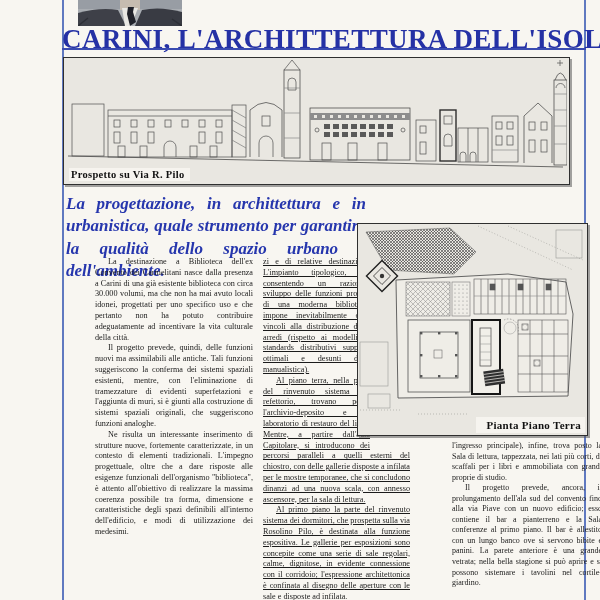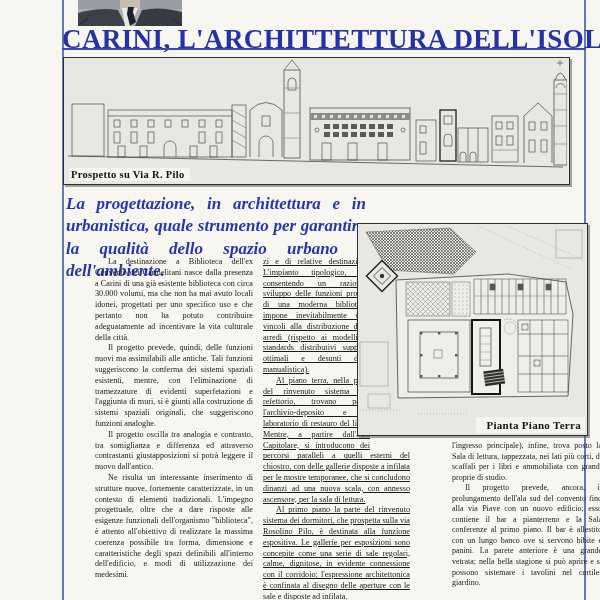--- a/index.html
+++ b/index.html
@@ -234,21 +234,20 @@
       </g>
       <path d="M146 96 a10 10 0 0 1 14 12" fill="none" stroke="#777" stroke-width="0.6" stroke-dasharray="1.5,1.5"></path>
       <circle cx="152" cy="104" r="6" fill="none" stroke="#999" stroke-width="0.5"></circle>
     </svg>
     <div class="fig-caption plan-caption">Pianta Piano Terra</div>
   </div>
 
   <div class="col col-left">
     <p>La destinazione a Biblioteca dell'ex Convento dei Carmelitani nasce dalla presenza a Carini di una già esistente biblioteca con circa 30.000 volumi, ma che non ha mai avuto locali idonei, progettati per uno specifico uso e che pertanto non ha potuto contribuire adeguatamente ad incentivare la vita culturale della città.</p>
     <p>Il progetto prevede, quindi, delle funzioni nuovi ma assimilabili alle antiche. Tali funzioni suggeriscono la conferma dei sistemi spaziali esistenti, mentre, con l'eliminazione di tramezzature di evidenti superfetazioni e l'aggiunta di muri, si è giunti alla costruzione di sistemi spaziali originali, che suggeriscono funzioni analoghe.</p>
-    <p>Il progetto oscilla tra analogia e contrasto, tra somiglianza e differenza ed attraverso contrastanti giustapposizioni si potrà leggere il nuovo dall'antico.</p>
     <p>Ne risulta un interessante inserimento di strutture nuove, fortemente caratterizzate, in un contesto di elementi tradizionali. L'impegno progettuale, oltre che a dare risposte alle esigenze funzionali dell'organismo "biblioteca", è attento all'obiettivo di realizzare la massima coerenza possibile tra forma, dimensione e caratteristiche degli spazi definibili all'interno dell'edificio, e modi di utilizzazione dei medesimi.</p>
   </div>
 
   <div class="col col-mid">
     <div class="wrap-spacer"></div>
     <p class="noindent">zi e di relative destinazioni. L'impianto tipologico, pur consentendo un razionale sviluppo delle funzioni proprie di una moderna biblioteca, impone inevitabilmente certi vincoli alla distribuzione degli arredi (rispetto ai modelli di standards distributivi supposti ottimali e desunti dalla manualistica).</p>
     <p>Al piano terra, nella parte del rinvenuto sistema del refettorio, trovano posto l'archivio-deposito e il laboratorio di restauro del libro. Mentre, a partire dall'aula Capitolare, si introducono dei percorsi paralleli a quelli esterni del chiostro, con delle gallerie disposte a infilata per le mostre temporanee, che si concludono dinanzi ad una nuova scala, con annesso ascensore, per la sala di lettura.</p>
     <p>Al primo piano la parte del rinvenuto sistema dei dormitori, che prospetta sulla via Rosolino Pilo, è destinata alla funzione espositiva. Le gallerie per esposizioni sono concepite come una serie di sale regolari, calme, dignitose, in evidente connessione con il corridoio; l'espressione architettonica è confinata al disegno delle aperture con le sale e disposte ad infilata.</p>
 
   </div>

